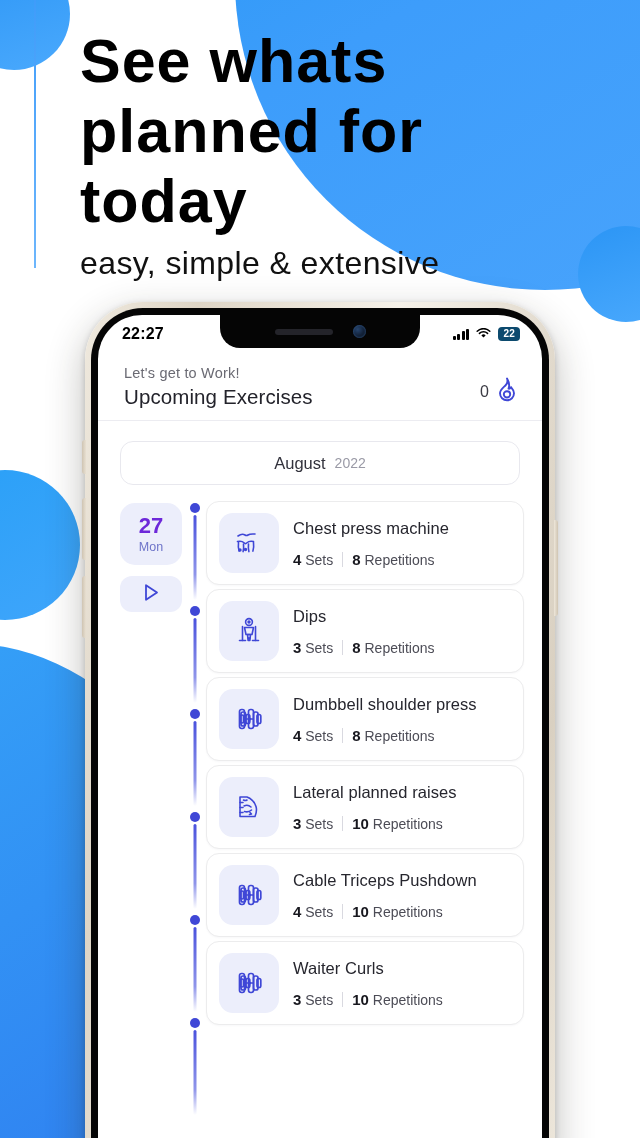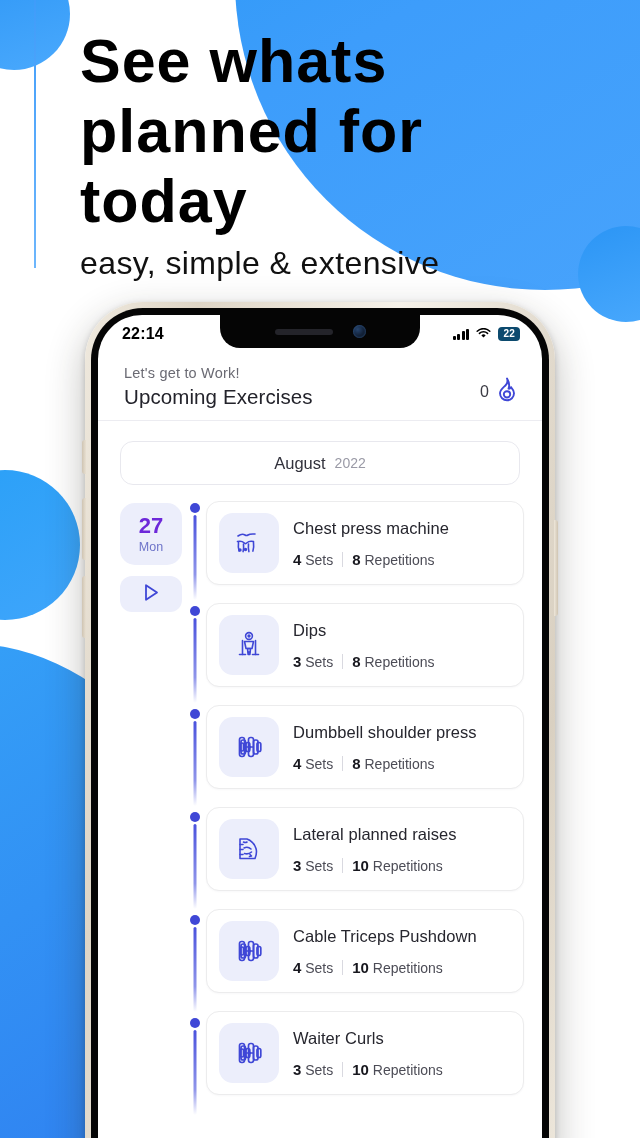--- a/index.html
+++ b/index.html
@@ -272,21 +272,21 @@
   }
   .tl-line {
     position: absolute;
     left: 50%; transform: translateX(-50%);
     top: 12px;
     width: 3px;
     border-radius: 2px;
     background: linear-gradient(180deg,#4a52dd 0%, #8f95ea 70%, rgba(160,165,240,0) 100%);
   }
 
-  .cards { flex: 1 1 auto; display: flex; flex-direction: column; gap: 18px; }
+  .cards { flex: 1 1 auto; display: flex; flex-direction: column; gap: 4px; }
   .ex-card {
     border: 1px solid #ececed;
     border-radius: 13px;
     background: #fff;
     padding: 11px 12px;
     display: flex;
     align-items: center;
     gap: 14px;
     min-height: 84px;
     box-shadow: 0 1px 2px rgba(30,30,50,0.03);
@@ -347,21 +347,21 @@
   <div class="phone-bezel"></div>
 
   <div class="phone-screen">
 
     <div class="notch">
       <div class="speaker"></div>
       <div class="front-cam"></div>
     </div>
 
     <div class="statusbar">
-      <div class="clock">22:14</div>
+      <div class="clock">22:27</div>
       <div class="status-right">
         <span class="signal">
             <i></i>
             <i></i>
             <i></i>
             <i></i>
           </span>
         <span>
           <svg width="15" height="11" viewBox="0 0 15 11" aria-hidden="true">
             <path d="M7.5 9.6 5.4 7.4a3 3 0 0 1 4.2 0L7.5 9.6z" fill="#000"></path>

